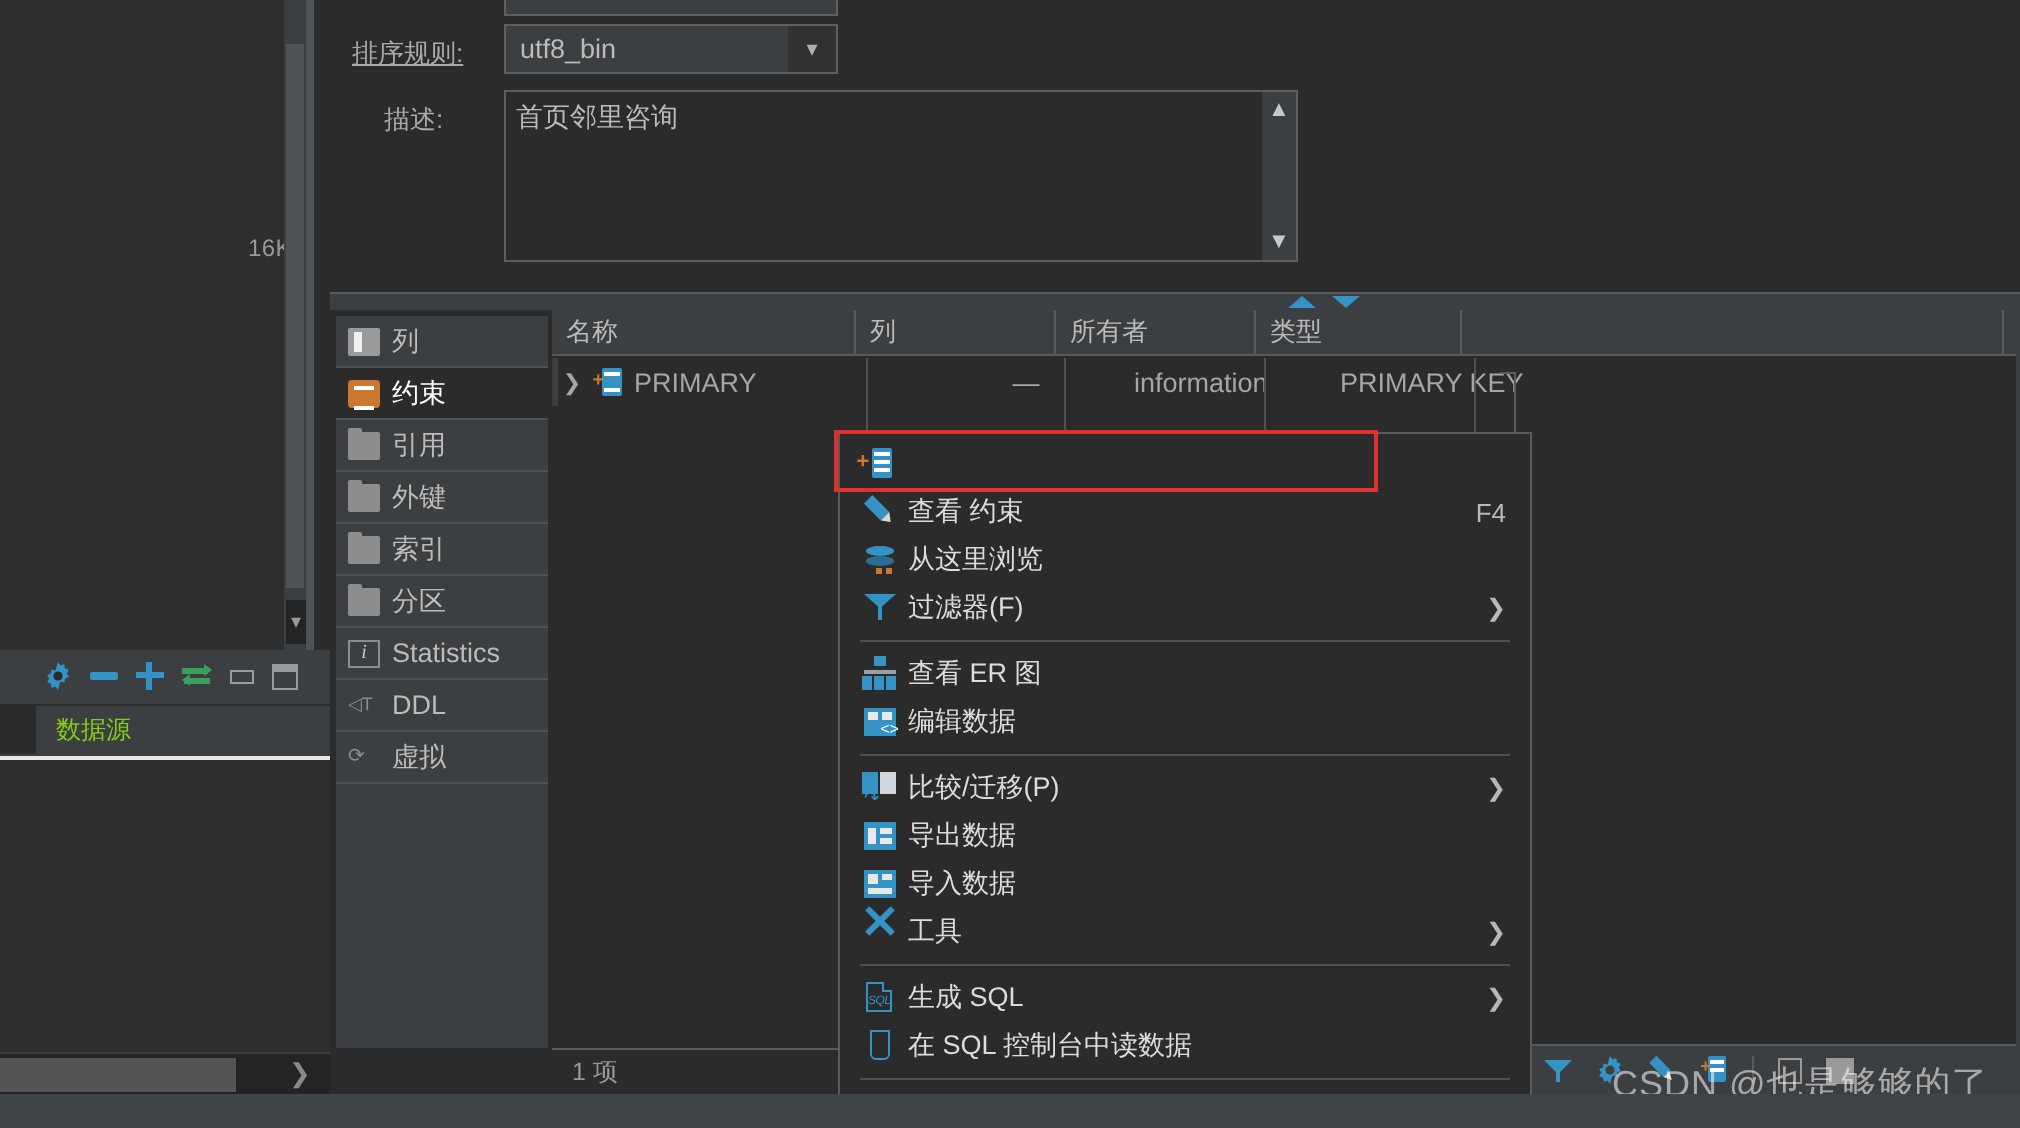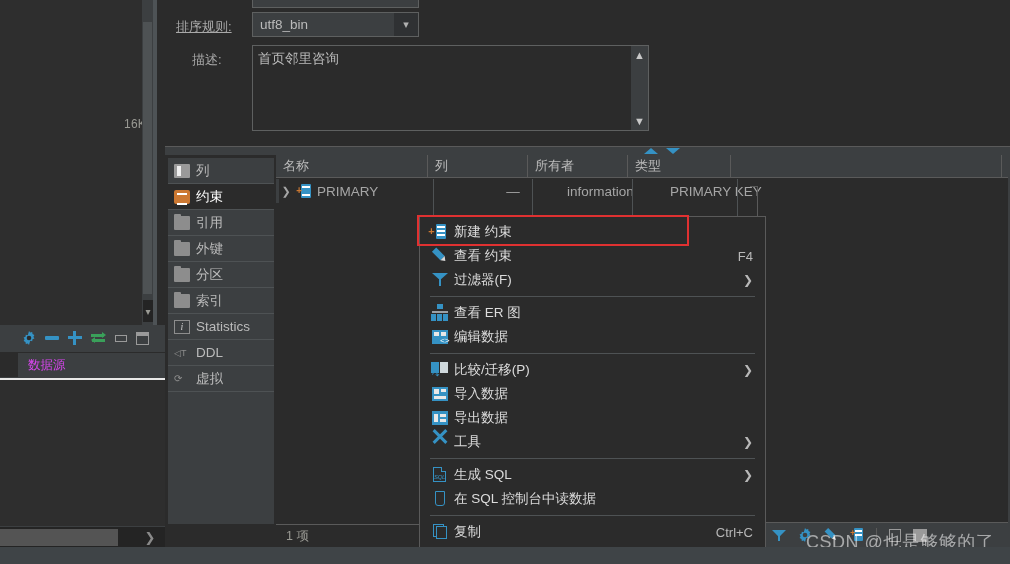--- a/index.html
+++ b/index.html
@@ -55,21 +55,21 @@
     display: flex; align-items: center; gap: 9px; padding-left: 22px;
   }
   .tw-header {
     left: 0; top: 352px; width: 165px; height: 25px;
     background: #3c3f41; border-top: 1px solid #2b2b2b;
   }
   .tw-header-sel {
     left: 0; top: 352px; width: 18px; height: 25px; background: #2b2b2b;
   }
   .tw-header-label {
-    left: 28px; top: 357px; font-size: 12.5px; color: #d946ef;
+    left: 28px; top: 357px; font-size: 12.5px; color: #84cc16;
   }
   .tw-body {
     left: 0; top: 378px; width: 165px; height: 148px; background: #2e2e2e;
     border-top: 2px solid #e8e8e8;
   }
   .tw-hscroll-bg {
     left: 0; top: 527px; width: 165px; height: 20px; background: #242424;
   }
   .tw-hscroll-thumb {
     left: 0; top: 529px; width: 118px; height: 17px; background: #545454;
@@ -423,25 +423,25 @@
       <div class="cat-item">
         <span class="cat-icon ic-folder"></span>
         <span>引用</span>
       </div>
       <div class="cat-item">
         <span class="cat-icon ic-folder"></span>
         <span>外键</span>
       </div>
       <div class="cat-item">
         <span class="cat-icon ic-folder"></span>
+        <span>索引</span>
+      </div>
+      <div class="cat-item">
+        <span class="cat-icon ic-folder"></span>
         <span>分区</span>
-      </div>
-      <div class="cat-item">
-        <span class="cat-icon ic-folder"></span>
-        <span>索引</span>
       </div>
       <div class="cat-item">
         <span class="cat-icon ic-info">i</span>
         <span>Statistics</span>
       </div>
       <div class="cat-item">
         <span class="cat-icon ic-ddl">◁T</span>
         <span>DDL</span>
       </div>
       <div class="cat-item">
@@ -502,31 +502,41 @@
       <div class="mi">
         <span class="mi-icon">
           <span class="g i-new" style="position:relative;width:20px;height:18px;display:inline-block">
             <i class="g sheet"></i>
             <i class="g l1"></i>
             <i class="g l2"></i>
             <i class="g l3"></i>
             <i class="g plus">+</i>
           </span>
         </span>
-        <span class="mi-label">新建 约束</span>
       </div>
       <div class="mi">
         <span class="mi-icon">
           <span class="i-pencil" style="position:relative;width:20px;height:18px;display:inline-block">
             <i class="g body"></i>
             <i class="g tip"></i>
           </span>
         </span>
         <span class="mi-label">查看 约束</span>
         <span class="mi-accel">F4</span>
+      </div>
+      <div class="mi">
+        <span class="mi-icon">
+          <span class="i-db" style="position:relative;width:20px;height:18px;display:inline-block">
+            <i class="g e1"></i>
+            <i class="g e2"></i>
+            <i class="g d1"></i>
+            <i class="g d2"></i>
+          </span>
+        </span>
+        <span class="mi-label">从这里浏览</span>
       </div>
       <div class="mi">
         <span class="mi-icon">
           <span class="i-filter" style="position:relative;width:20px;height:18px;display:inline-block">
             <i class="g top"></i>
             <i class="g stem"></i>
           </span>
         </span>
         <span class="mi-label">过滤器(F)</span>
         <span class="mi-sub">❯</span>
@@ -562,42 +572,42 @@
             <i class="g s1"></i>
             <i class="g s2"></i>
             <i class="g a">↷</i>
           </span>
         </span>
         <span class="mi-label">比较/迁移(P)</span>
         <span class="mi-sub">❯</span>
       </div>
       <div class="mi">
         <span class="mi-icon">
+          <span class="i-export" style="position:relative;width:20px;height:18px;display:inline-block">
+            <i class="g box"></i>
+            <i class="g w"></i>
+            <i class="g w2"></i>
+            <i class="g w3"></i>
+          </span>
+        </span>
+        <span class="mi-label">导出数据</span>
+      </div>
+      <div class="mi">
+        <span class="mi-icon">
           <span class="i-import" style="position:relative;width:20px;height:18px;display:inline-block">
             <i class="g box"></i>
             <i class="g w"></i>
             <i class="g w2"></i>
             <i class="g w3"></i>
           </span>
         </span>
         <span class="mi-label">导入数据</span>
       </div>
       <div class="mi">
         <span class="mi-icon">
-          <span class="i-export" style="position:relative;width:20px;height:18px;display:inline-block">
-            <i class="g box"></i>
-            <i class="g w"></i>
-            <i class="g w2"></i>
-            <i class="g w3"></i>
-          </span>
-        </span>
-        <span class="mi-label">导出数据</span>
-      </div>
-      <div class="mi">
-        <span class="mi-icon">
           <span class="i-tools" style="position:relative;width:20px;height:18px;display:inline-block">
             <i class="g a"></i>
             <i class="g b"></i>
             <i class="g c"></i>
           </span>
         </span>
         <span class="mi-label">工具</span>
         <span class="mi-sub">❯</span>
       </div>
       <div class="mi-sep"></div>

